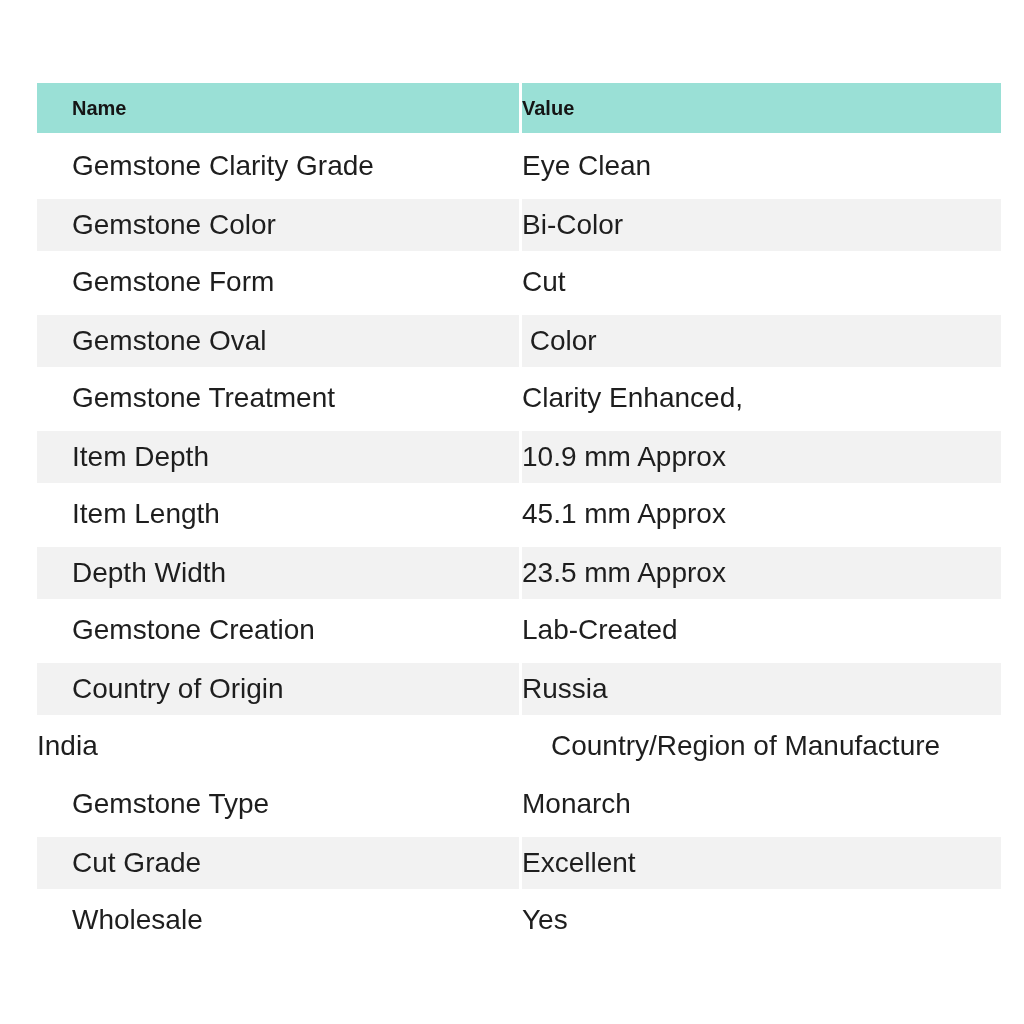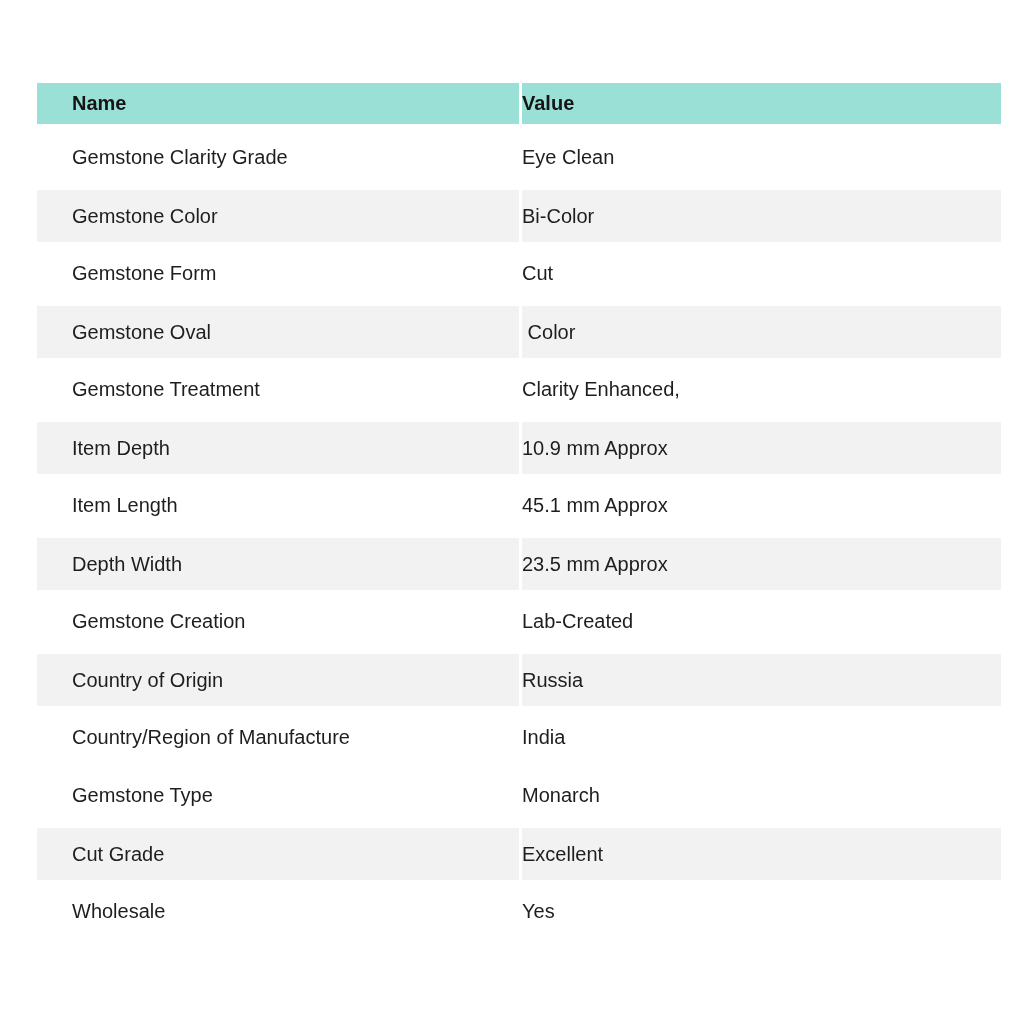--- a/index.html
+++ b/index.html
@@ -16,21 +16,21 @@
     overflow: hidden;
   }
   .spec-table {
     position: absolute;
     left: 37px;
     top: 83px;
     width: 964px;
   }
   .header-row {
     display: flex;
-    height: 41px;
+    height: 50px;
     background: var(--header_bg, #9ae0d6);
     margin-bottom: 4px;
   }
   .cell {
     display: flex;
     align-items: center;
   }
   .name-col {
     width: 485px;
     flex: 0 0 485px;
@@ -43,21 +43,21 @@
   }
   .header-row .cell {
     font-size: 20px;
     font-weight: 600;
     color: var(--header_text, #151515);
   }
   .row {
     display: flex;
     height: 58px;
     background: #ffffff;
-    font-size: 20px;
+    font-size: 28px;
     color: var(--row_text, #1e1e1e);
   }
   .row.alt {
     background: var(--alt_row_bg, #f2f2f2);
     border-top: 4px solid var(--divider, #ffffff);
     border-bottom: 2px solid var(--divider, #ffffff);
   }
 </style>
 </head>
 <body>
@@ -105,22 +105,22 @@
       </div>
       <div class="row">
         <div class="cell name-col">Gemstone Creation</div>
         <div class="cell value-col">Lab-Created</div>
       </div>
       <div class="row alt">
         <div class="cell name-col">Country of Origin</div>
         <div class="cell value-col">Russia</div>
       </div>
       <div class="row">
+        <div class="cell value-col">India</div>
         <div class="cell name-col">Country/Region of Manufacture</div>
-        <div class="cell value-col">India</div>
       </div>
       <div class="row">
         <div class="cell name-col">Gemstone Type</div>
         <div class="cell value-col">Monarch</div>
       </div>
       <div class="row alt">
         <div class="cell name-col">Cut Grade</div>
         <div class="cell value-col">Excellent</div>
       </div>
       <div class="row">

